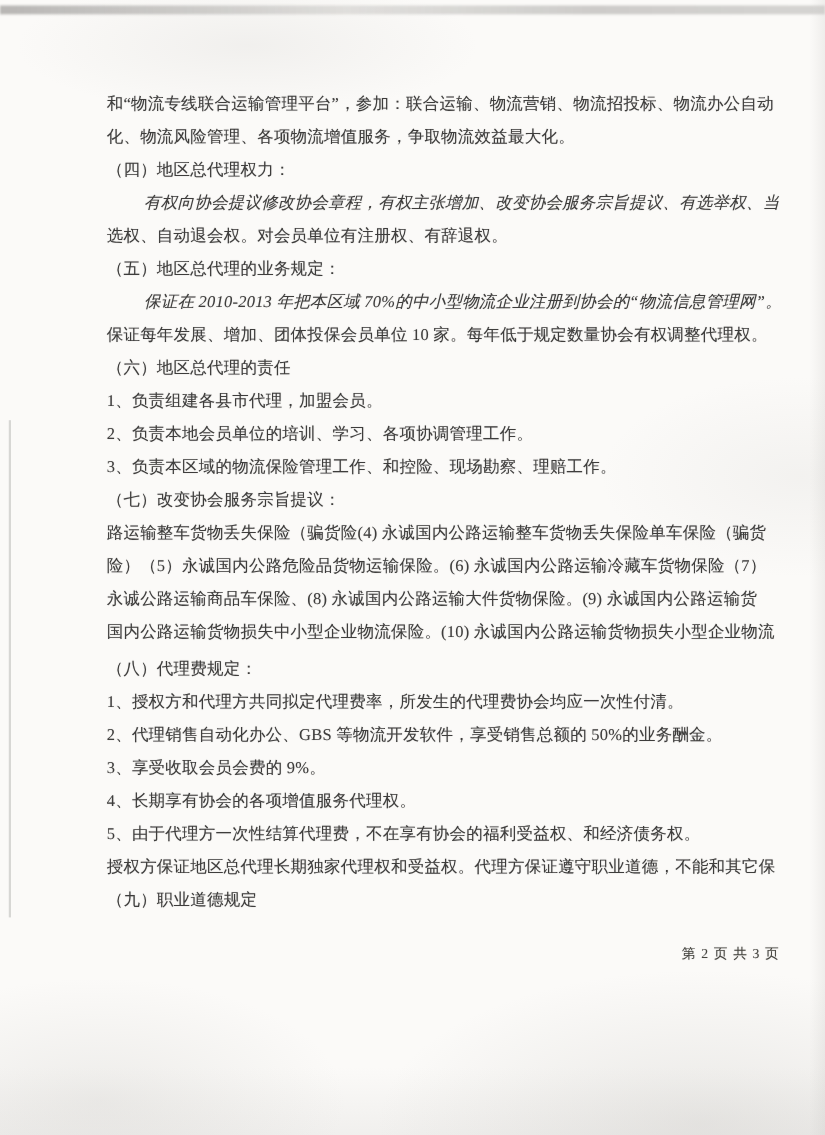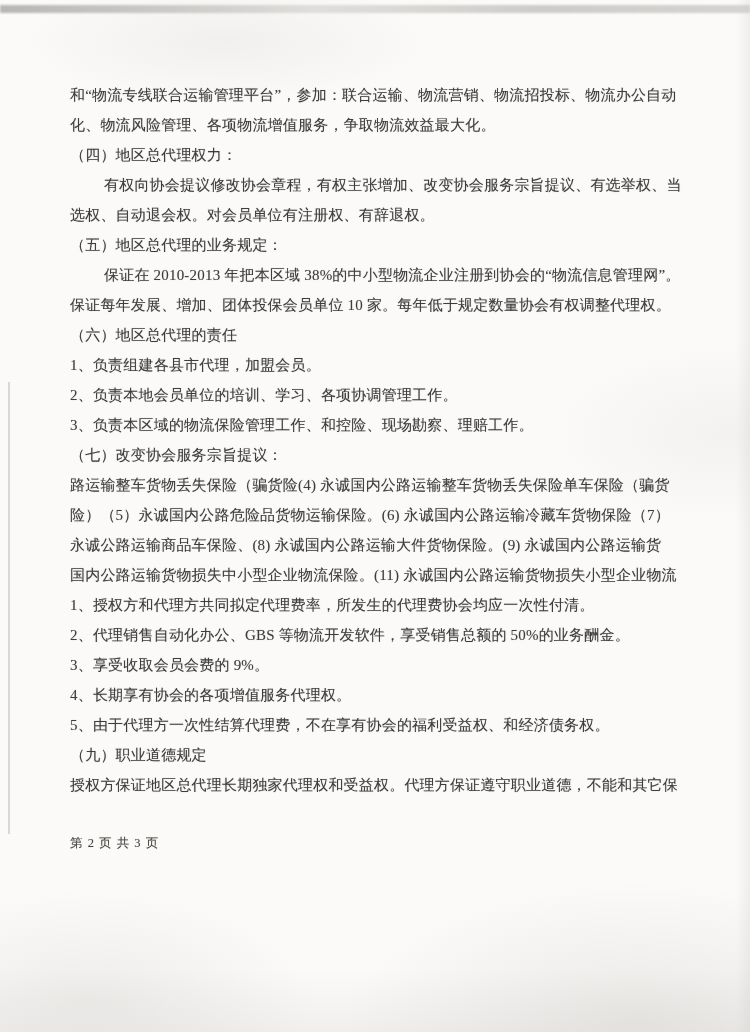--- a/index.html
+++ b/index.html
@@ -28,68 +28,69 @@
     position: absolute; left: 8px; top: 382px; width: 2px; height: 452px;
     background: rgba(150,148,145,0.35);
     filter: blur(0.5px);
   }
   .scan-right-shade {
     position: absolute; right: 0; top: 0; width: 14px; height: 1032px;
     background: linear-gradient(to left, rgba(195,193,190,0.22), transparent);
   }
   .content {
     position: absolute;
-    top: 80px; left: 70px;
+    top: 80px; left: 97px;
     width: 612px;
     color: #3e3d3c;
     font-size: 15px;
     text-shadow: 0 0 1px rgba(70,70,70,0.35);
   }
   .line {
     line-height: 30px;
     white-space: nowrap;
     letter-spacing: 0.2px;
   }
-  .line.indent { text-indent: 34px; }
+  .line.indent { text-indent: 34px; font-style: italic; }
   .line.gap { margin-top: 4px; }
   .footer {
-    margin-top: 28px;
-    text-align: left;
+    margin-top: 18px;
+    text-align: right;
     font-size: 12.5px;
     letter-spacing: 1px;
     color: #45443f;
     line-height: 30px;
   }
 </style>
 </head>
 <body>
 
 <div class="scan-top-band"></div>
 <div class="scan-left-line"></div>
 <div class="scan-right-shade"></div>
 
 <div class="content">
   <div class="line">和“物流专线联合运输管理平台”，参加：联合运输、物流营销、物流招投标、物流办公自动</div>
   <div class="line">化、物流风险管理、各项物流增值服务，争取物流效益最大化。</div>
   <div class="line">（四）地区总代理权力：</div>
   <div class="line indent">有权向协会提议修改协会章程，有权主张增加、改变协会服务宗旨提议、有选举权、当</div>
   <div class="line">选权、自动退会权。对会员单位有注册权、有辞退权。</div>
   <div class="line">（五）地区总代理的业务规定：</div>
-  <div class="line indent">保证在 2010-2013 年把本区域 38%的中小型物流企业注册到协会的“物流信息管理网”。</div>
+  <div class="line indent">保证在 2010-2013 年把本区域 70%的中小型物流企业注册到协会的“物流信息管理网”。</div>
   <div class="line">保证每年发展、增加、团体投保会员单位 10 家。每年低于规定数量协会有权调整代理权。</div>
   <div class="line">（六）地区总代理的责任</div>
   <div class="line">1、负责组建各县市代理，加盟会员。</div>
   <div class="line">2、负责本地会员单位的培训、学习、各项协调管理工作。</div>
   <div class="line">3、负责本区域的物流保险管理工作、和控险、现场勘察、理赔工作。</div>
   <div class="line">（七）改变协会服务宗旨提议：</div>
   <div class="line">路运输整车货物丢失保险（骗货险(4) 永诚国内公路运输整车货物丢失保险单车保险（骗货</div>
   <div class="line">险）（5）永诚国内公路危险品货物运输保险。(6) 永诚国内公路运输冷藏车货物保险（7）</div>
   <div class="line">永诚公路运输商品车保险、(8) 永诚国内公路运输大件货物保险。(9) 永诚国内公路运输货</div>
-  <div class="line">国内公路运输货物损失中小型企业物流保险。(11) 永诚国内公路运输货物损失小型企业物流</div>
+  <div class="line">国内公路运输货物损失中小型企业物流保险。(10) 永诚国内公路运输货物损失小型企业物流</div>
+  <div class="line gap">（八）代理费规定：</div>
   <div class="line">1、授权方和代理方共同拟定代理费率，所发生的代理费协会均应一次性付清。</div>
   <div class="line">2、代理销售自动化办公、GBS 等物流开发软件，享受销售总额的 50%的业务酬金。</div>
   <div class="line">3、享受收取会员会费的 9%。</div>
   <div class="line">4、长期享有协会的各项增值服务代理权。</div>
   <div class="line">5、由于代理方一次性结算代理费，不在享有协会的福利受益权、和经济债务权。</div>
+  <div class="line">授权方保证地区总代理长期独家代理权和受益权。代理方保证遵守职业道德，不能和其它保</div>
   <div class="line">（九）职业道德规定</div>
-  <div class="line">授权方保证地区总代理长期独家代理权和受益权。代理方保证遵守职业道德，不能和其它保</div>
   <div class="footer">第 2 页 共 3 页</div>
 </div>
 
 </body></html>

